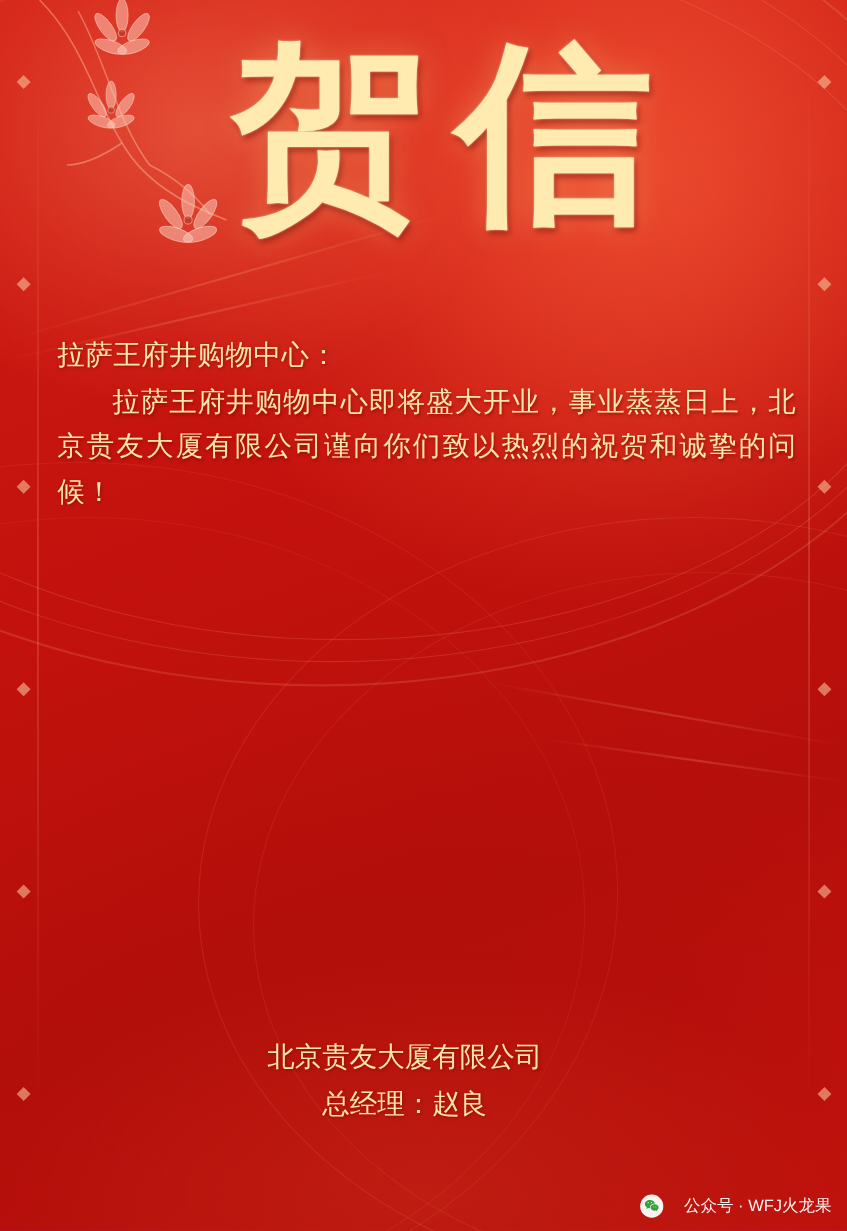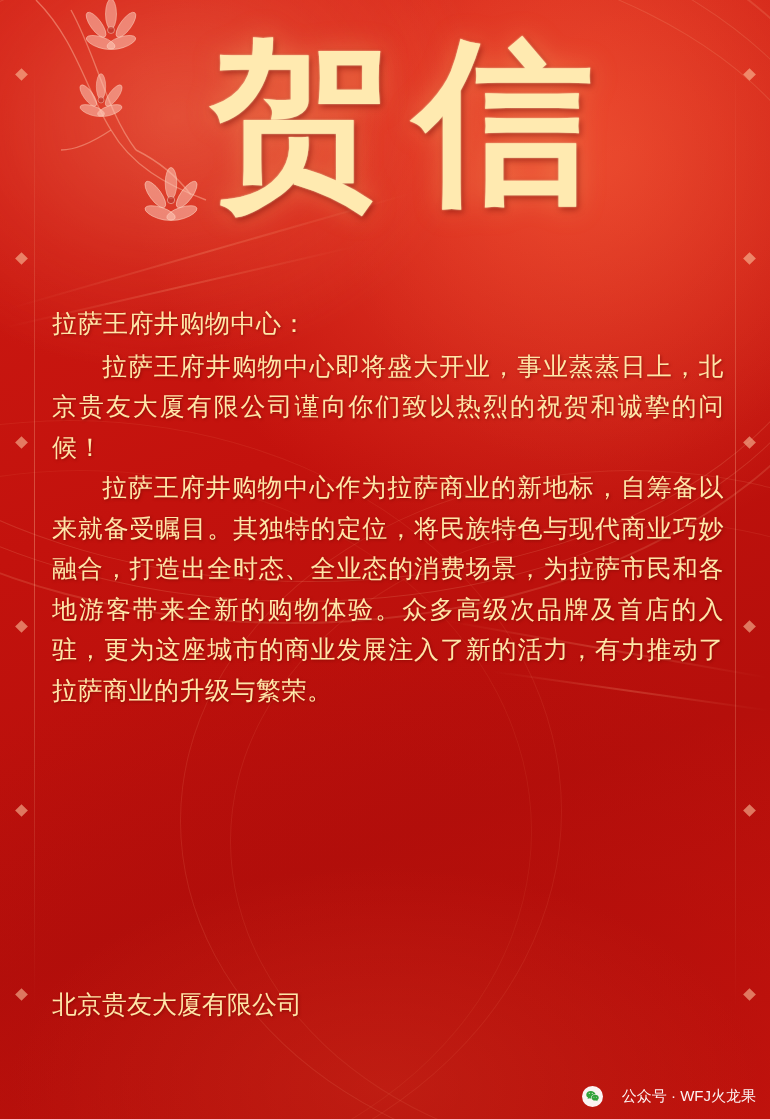--- a/index.html
+++ b/index.html
@@ -164,20 +164,21 @@
     text-justify: inter-ideograph;
   }
   .signature {
     position: absolute;
     left: 52px;
     right: 56px;
     bottom: 92px;
     color: #ffe6a8;
     font-size: 25px;
     line-height: 1.75;
+    text-align: center;
     text-shadow: 1px 1px 3px rgba(110,8,4,0.6);
     margin-top: 16px;
   }
   .signature div { padding-right: 30px; }
 
   
   .footer-tag {
     position: absolute;
     right: 14px;
     bottom: 12px;
@@ -276,25 +277,25 @@
         <circle cx="0" cy="0" r="3.5" fill="rgba(190,60,50,0.75)"></circle>
       </g>
     </g>
   </svg>
 
   <div class="title">贺信</div>
 
   <div class="letter">
     <p class="salutation">拉萨王府井购物中心：</p>
     <p class="para">拉萨王府井购物中心即将盛大开业，事业蒸蒸日上，北京贵友大厦有限公司谨向你们致以热烈的祝贺和诚挚的问候！</p>
-    <p class="para">拉萨王府井购物中心作为拉萨商业的新地标，自筹备以来就备受瞩目。其独特的定位，将民族特色与现代商业巧妙融合，打造出全时态、全业态的消费场景，为拉萨市民和各地游客带来全新的购物体验。众多高级次品牌及首店的入驻，更为这座城市的商业发展注入了新的活力，有力推动了拉萨商业的升级与繁荣。</p>
   </div>
 
   <div class="signature">
     <div>北京贵友大厦有限公司</div>
+    <div>总经理：赵良</div>
   </div>
 
   <div class="footer-tag">
     <span class="wechat-badge">
       <svg width="15" height="15" viewBox="0 0 24 24" aria-hidden="true">
         <path d="M9.2 3C5.2 3 2 5.7 2 9c0 1.9 1.1 3.6 2.8 4.7L4.1 16l2.6-1.3c.8.2 1.6.3 2.5.3h.5c-.1-.4-.2-.8-.2-1.2 0-3.1 3-5.6 6.8-5.6h.6C16.3 5.3 13.1 3 9.2 3zm-2.4 3c.5 0 .9.4.9.9s-.4.9-.9.9-.9-.4-.9-.9.4-.9.9-.9zm4.8 0c.5 0 .9.4.9.9s-.4.9-.9.9-.9-.4-.9-.9.4-.9.9-.9z" fill="#2bab3d"></path>
         <path d="M22 13.9c0-2.6-2.6-4.7-5.8-4.7s-5.8 2.1-5.8 4.7 2.6 4.7 5.8 4.7c.7 0 1.3-.1 1.9-.2l2.1 1.1-.6-1.8c1.5-.9 2.4-2.3 2.4-3.8zm-7.7-1.4c.4 0 .7.3.7.7s-.3.7-.7.7-.7-.3-.7-.7.3-.7.7-.7zm3.8 0c.4 0 .7.3.7.7s-.3.7-.7.7-.7-.3-.7-.7.3-.7.7-.7z" fill="#2bab3d"></path>
       </svg>
     </span>
     <span>公众号 · WFJ火龙果</span>

